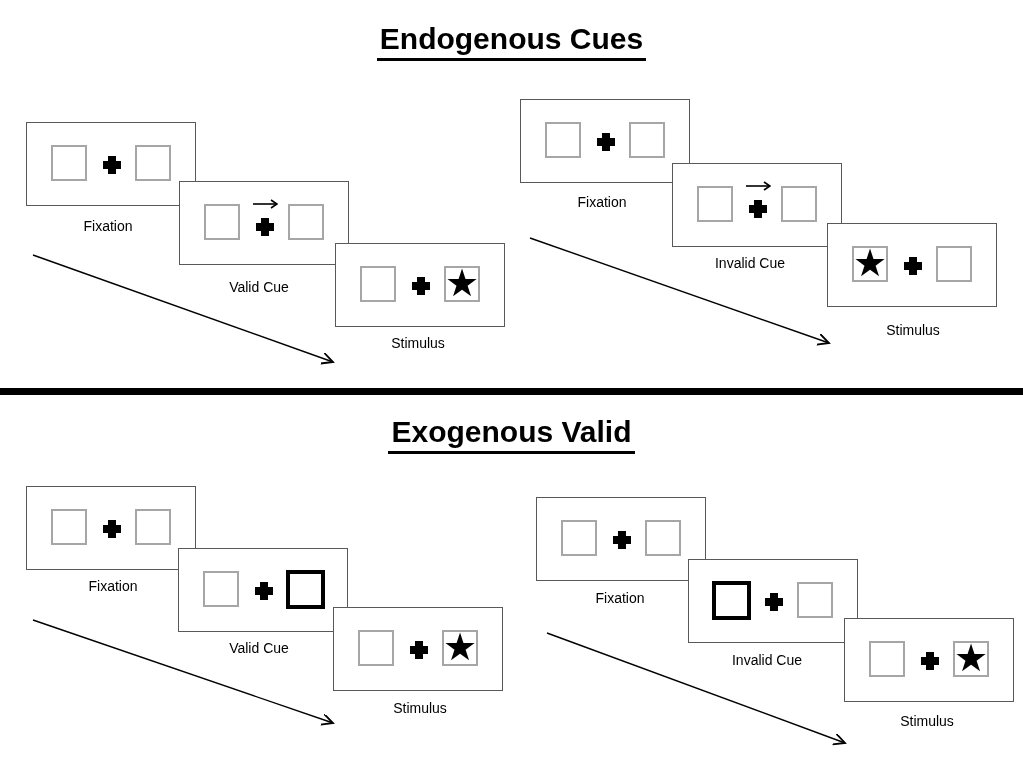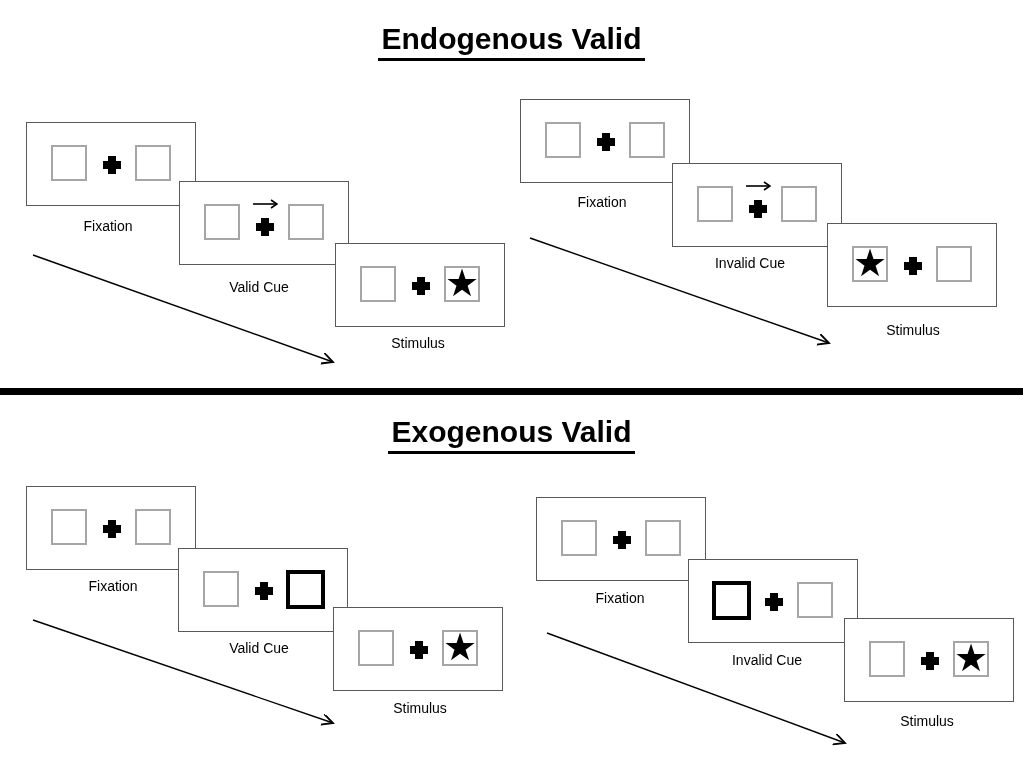--- a/index.html
+++ b/index.html
@@ -37,21 +37,21 @@
   .plabel{
     position:absolute;width:140px;text-align:center;white-space:nowrap;
     font-size:14px;font-weight:400;line-height:22px;
   }
   .tarrow{position:absolute;overflow:visible;}
 </style>
 </head>
 <body>
 
 <div class="title" style="top:22px;">
-  <span>Endogenous Valid</span>
+  <span>Endogenous Cues</span>
 </div>
 
 <div class="panel z1" style="left:26px;top:122px;">
     <div class="box box-left"></div>
     <div class="box box-right"></div>
     <span class="plus">
       <span class="ph"></span>
       <span class="pv"></span>
     </span>
   </div>

